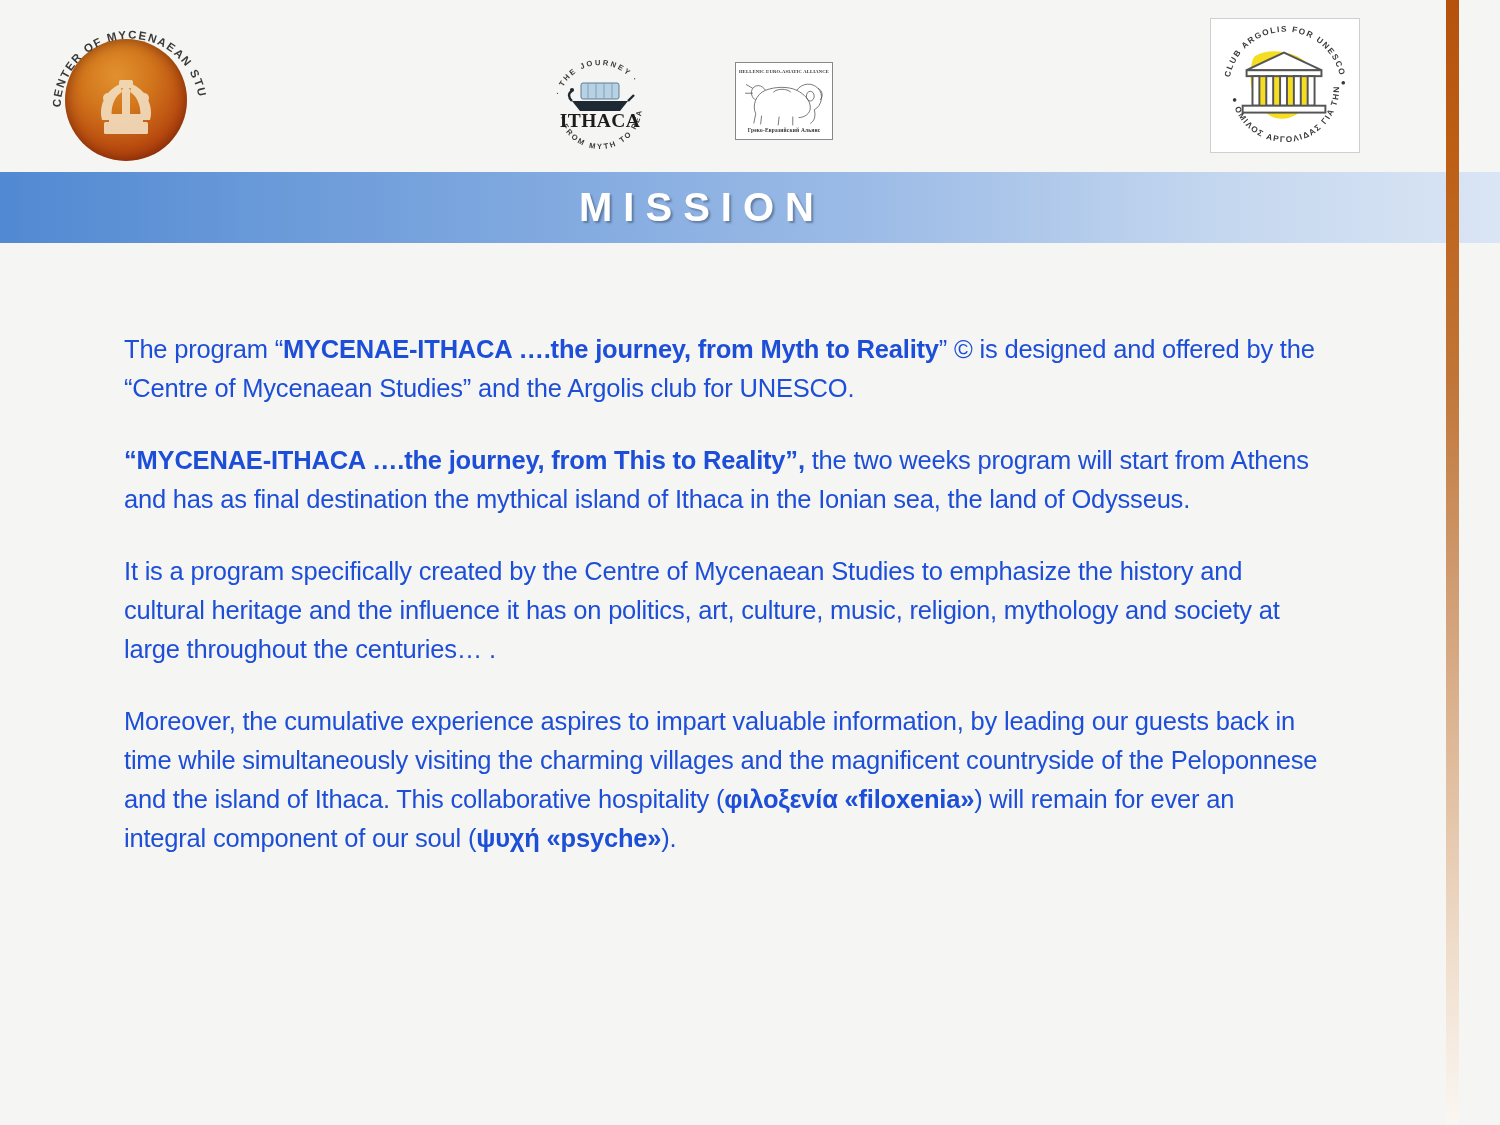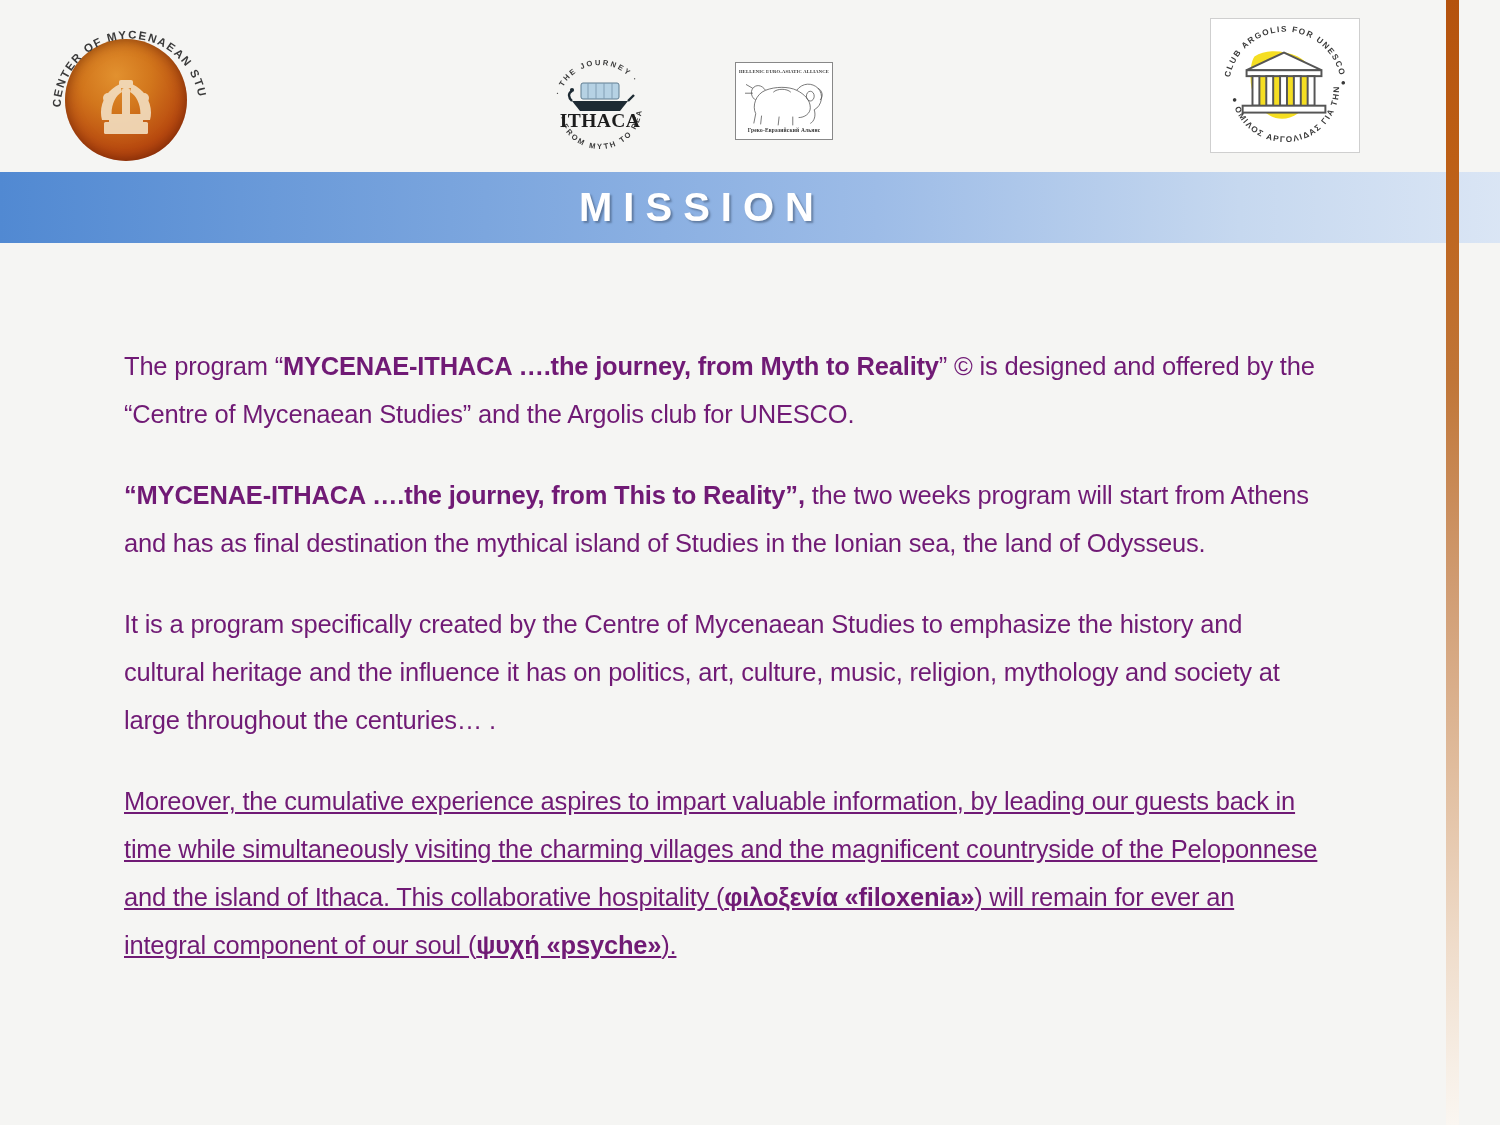--- a/index.html
+++ b/index.html
@@ -117,27 +117,27 @@
 
   
   .body-area {
     position: absolute;
     left: 124px; top: 330px;
     width: 1195px;
   }
   .para {
     font-family: "Liberation Sans", sans-serif;
     font-size: 25.5px;
-    line-height: 48px;
-    color: #701a75;
-    margin: 12px 0 33px 0;
+    line-height: 39px;
+    color: #1d4ed8;
+    margin: 0 0 33px 0;
     letter-spacing: -0.2px;
   }
   .para b { font-weight: bold; }
-  .para:last-child { margin-bottom: 0; text-decoration: underline; }
+  .para:last-child { margin-bottom: 0; }
 
   
   .circ-text {
     font-family: "Liberation Sans", sans-serif;
     fill: #3a3a3a;
   }
 </style>
 </head>
 <body>
 
@@ -245,18 +245,18 @@
   </div>
 
   <div class="title-bar">
     <div class="title-text">MISSION</div>
   </div>
 
   <div class="right-bar"></div>
 
   <div class="body-area">
     <p class="para"><span>The program “</span><b>MYCENAE-ITHACA ….the journey, from  Myth to Reality</b><span>” ©  is designed and offered by the “Centre of Mycenaean Studies” and the Argolis club for UNESCO.</span></p>
-    <p class="para"><b>“MYCENAE-ITHACA ….the journey, from This to Reality”,</b><span> the two weeks program  will start from Athens  and has as final destination the mythical island of Studies in the Ionian sea, the land of Odysseus.</span></p>
+    <p class="para"><b>“MYCENAE-ITHACA ….the journey, from This to Reality”,</b><span> the two weeks program  will start from Athens  and has as final destination the mythical island of Ithaca in the Ionian sea, the land of Odysseus.</span></p>
     <p class="para"><span>It is a program specifically created by the Centre of Mycenaean Studies to emphasize the history and cultural heritage and the influence it has on politics, art, culture, music, religion, mythology and society at large throughout the centuries… .</span></p>
     <p class="para"><span>Moreover, the cumulative experience aspires to impart valuable information, by leading our guests back in time while simultaneously visiting the charming villages and the magnificent countryside of the Peloponnese and the island of Ithaca. This collaborative hospitality (</span><b>φιλοξενία «filoxenia»</b><span>) will remain for ever  an integral component of our soul (</span><b>ψυχή «psyche»</b><span>).</span></p>
   </div>
 
 </div>
 
 </body></html>

